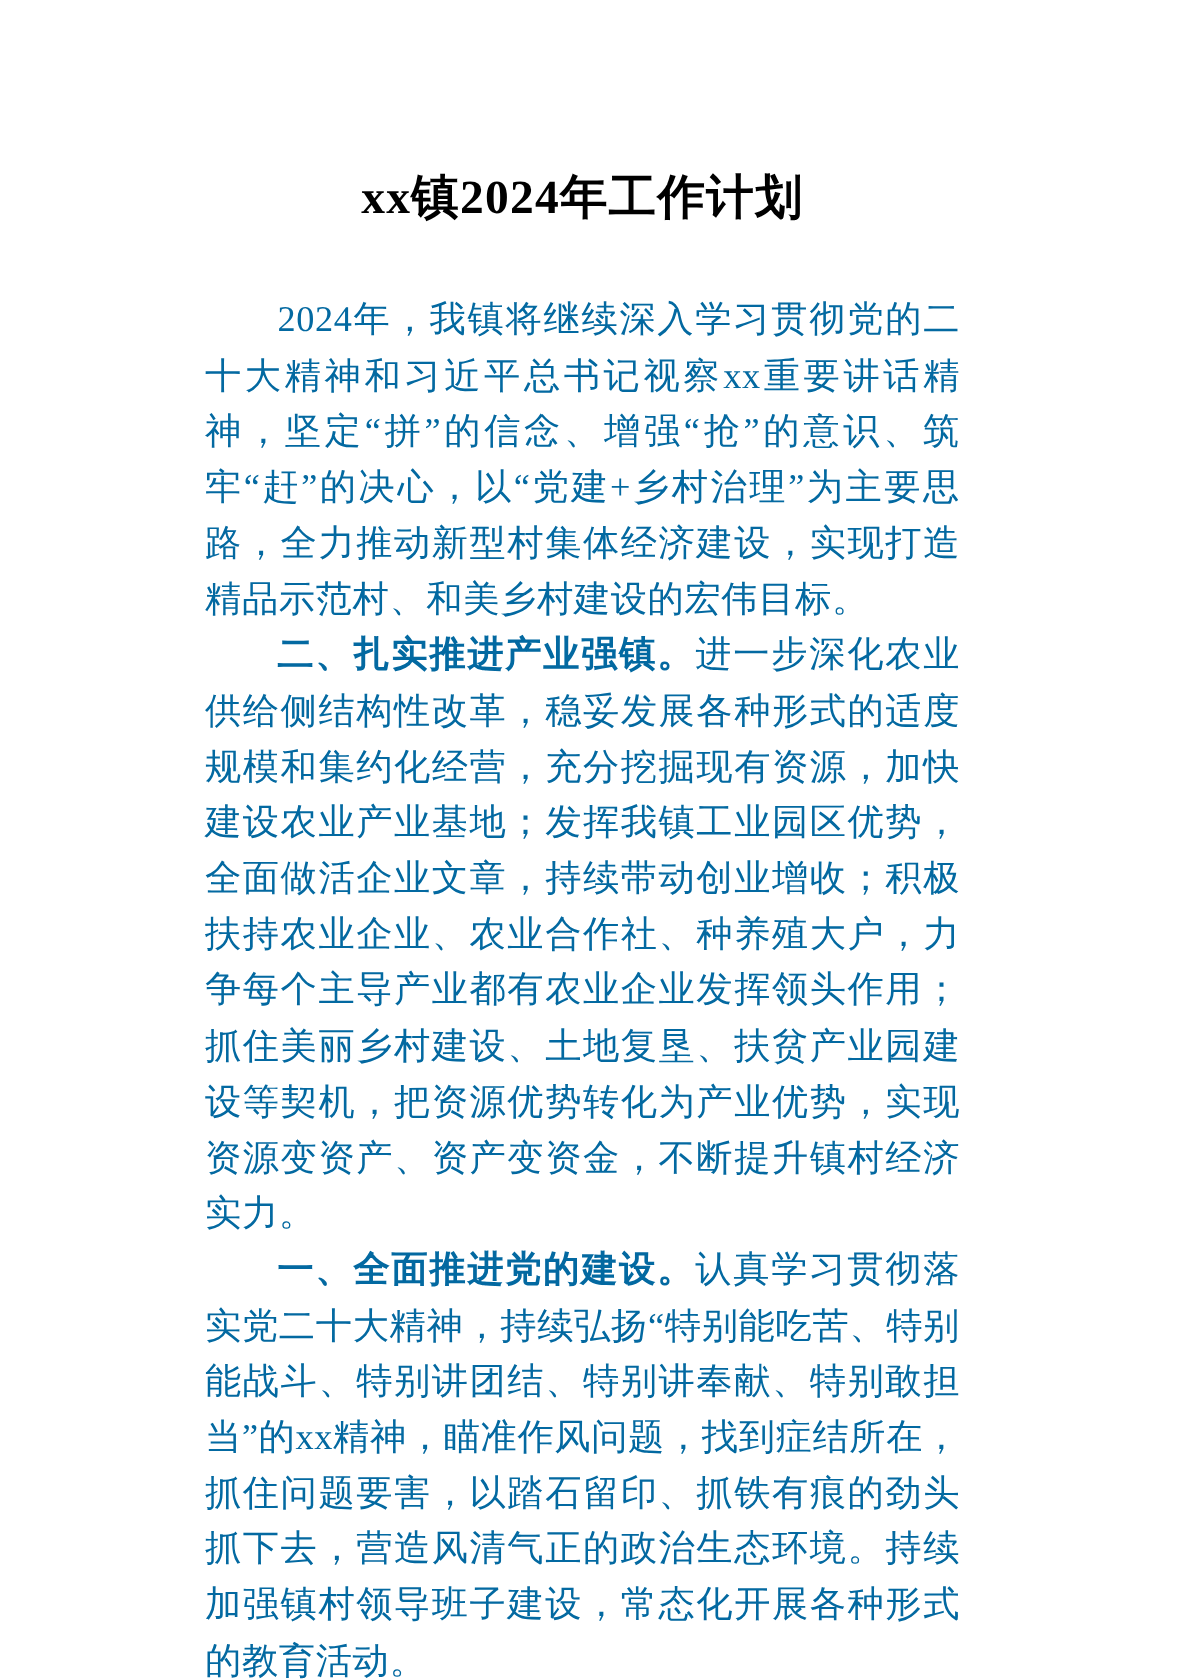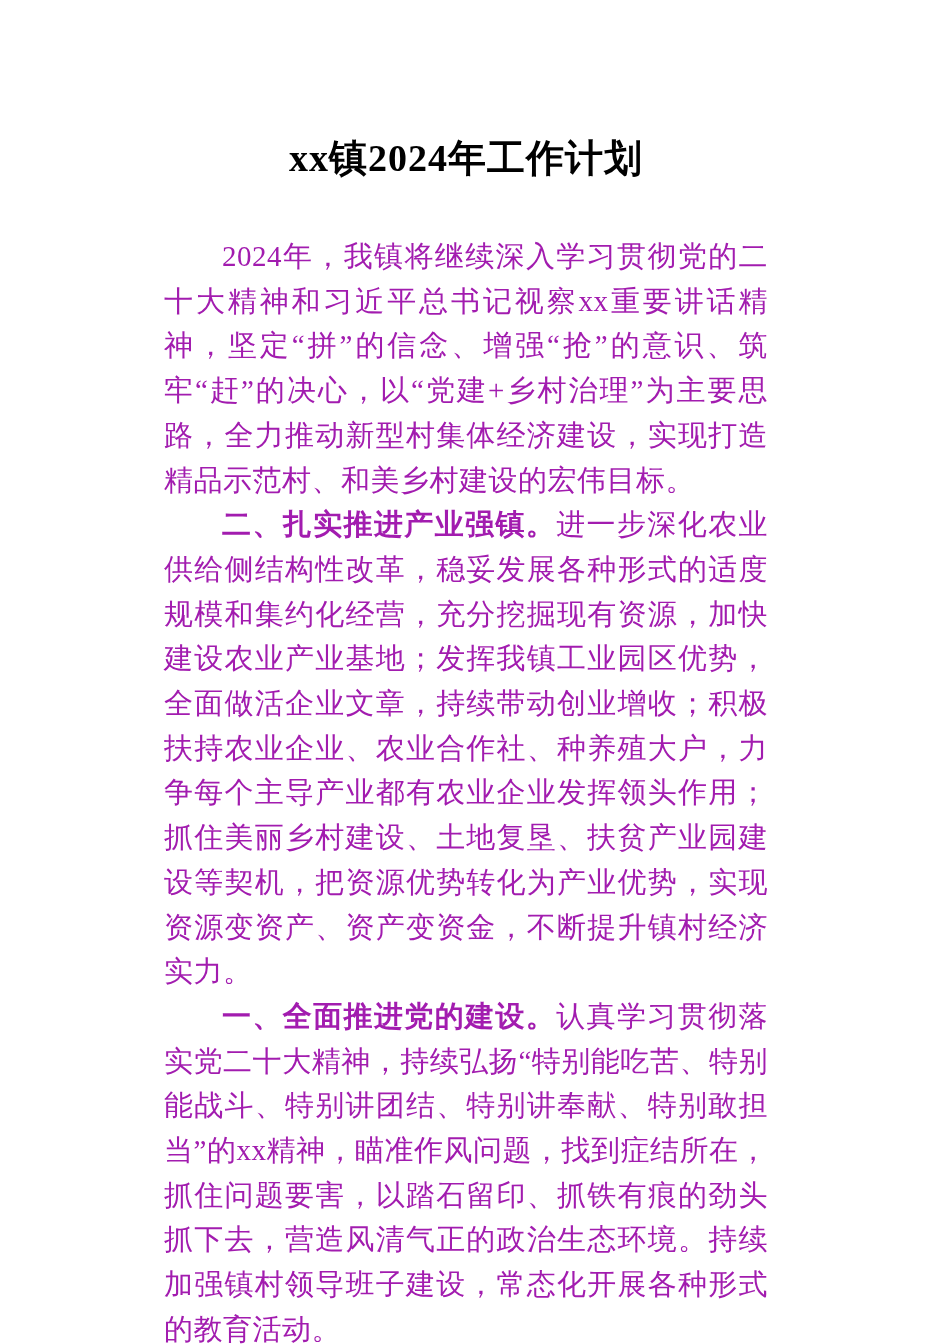--- a/index.html
+++ b/index.html
@@ -29,21 +29,21 @@
     color: #000000;
     font-family: "Liberation Serif", "DejaVu Serif", serif;
   }
   .doc-paragraph {
     margin: 0;
     font-size: 29px;
     line-height: 44.7px;
     letter-spacing: 0.5px;
     text-indent: 58px;
     text-align: justify;
-    color: #a21caf;
+    color: #0369a1;
     word-break: break-all;
   }
   .section-lead {
     font-weight: 700;
     font-family: "Liberation Sans", "DejaVu Sans", sans-serif;
   }
 </style>
 </head>
 <body>
 

